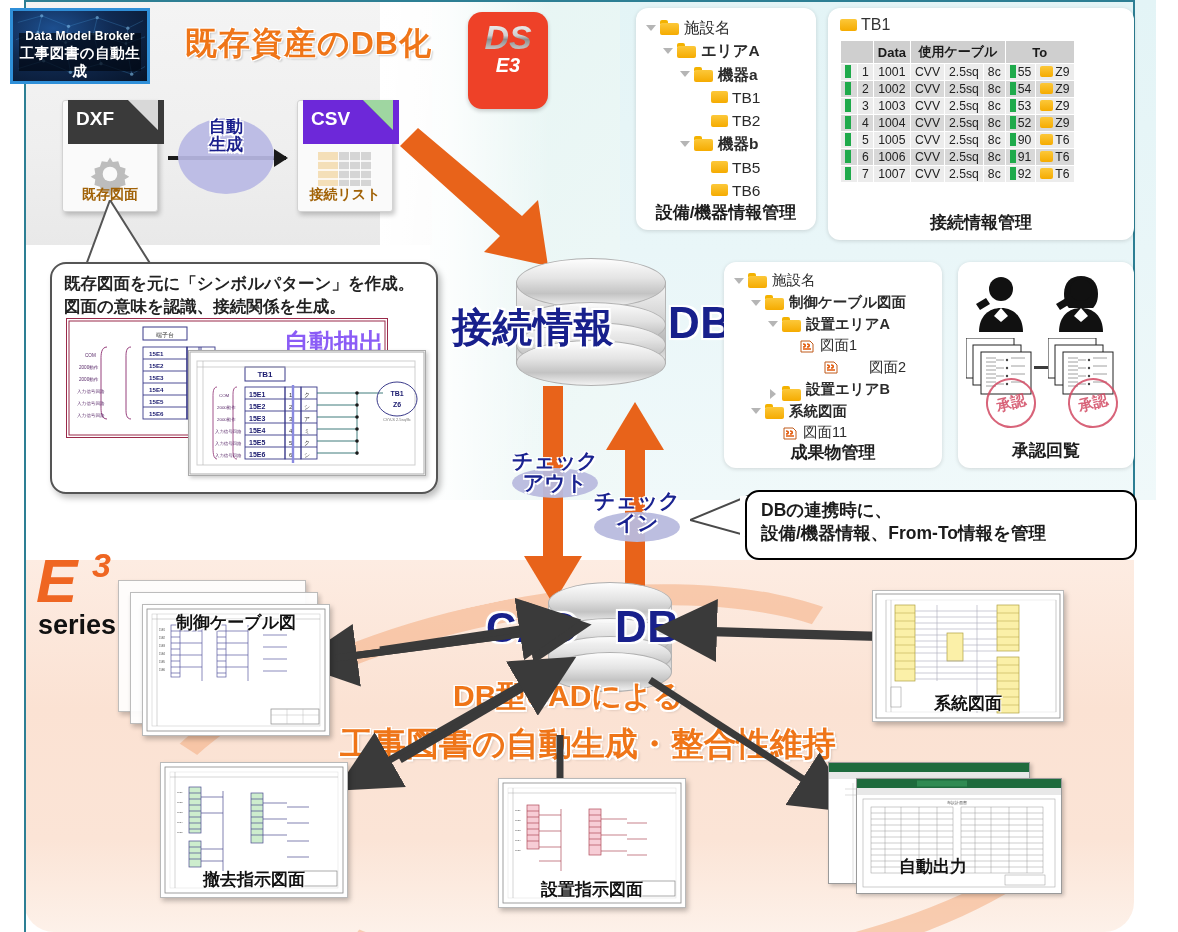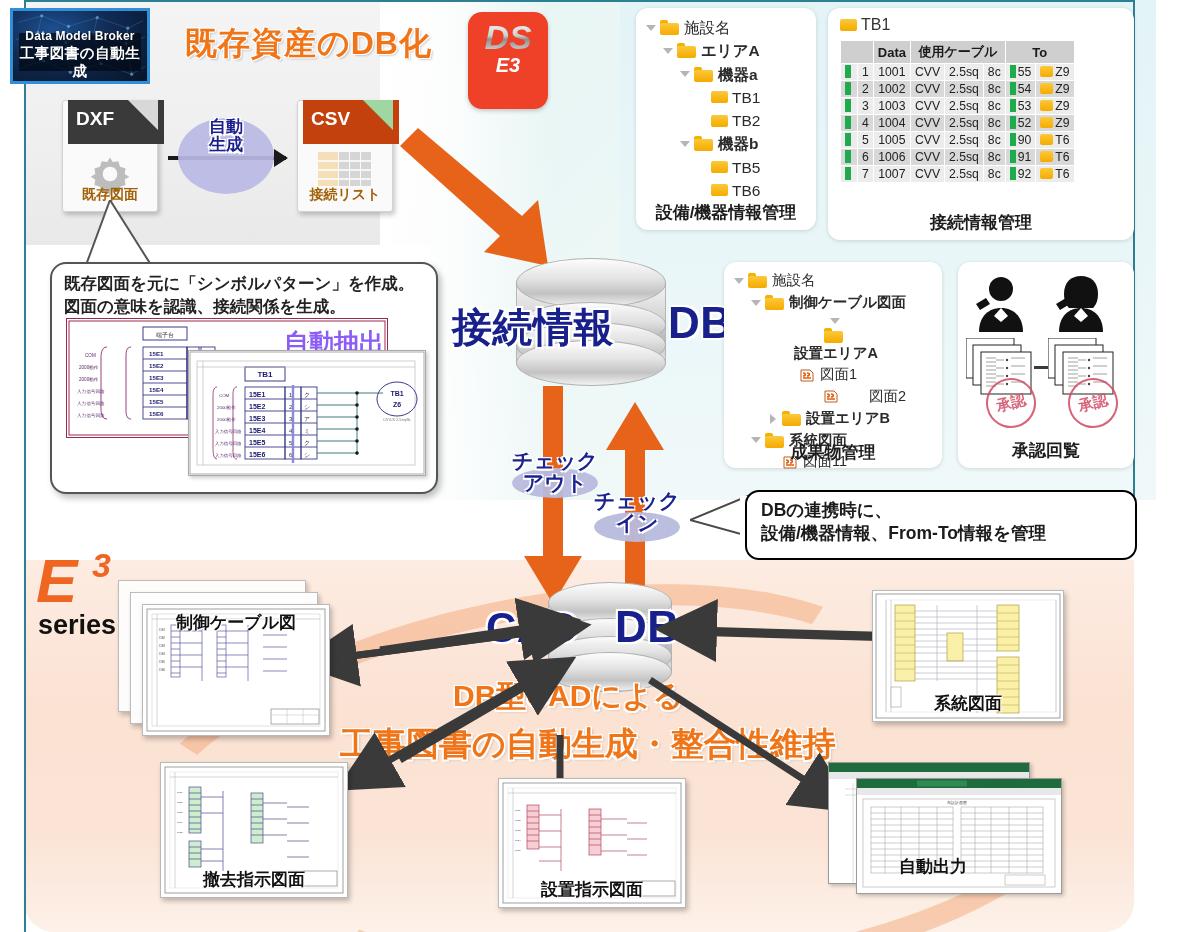--- a/index.html
+++ b/index.html
@@ -54,21 +54,21 @@
   
   .fileicon{position:absolute;width:96px;height:112px;}
   .fileicon .body{position:absolute;inset:0;background:#fafafa;border:1px solid #d3d3d3;border-radius:3px;
     box-shadow:2px 3px 5px rgba(0,0,0,.22);}
   .fileicon .hdr{position:absolute;left:6px;top:0;width:100%;height:44px;}
   .fileicon .hdr .lbl{position:absolute;left:8px;top:8px;color:#fff;font-weight:bold;font-size:19px;}
   .fileicon .fold{position:absolute;right:0;top:0;width:30px;height:30px;}
   .fileicon .cap{position:absolute;left:0;right:0;bottom:8px;text-align:center;font-size:14px;
     font-weight:bold;color:#a16207;}
   .dxf .hdr{background:#3a3a3a;}
-  .csv .hdr{background:#c2410c;}
+  .csv .hdr{background:#6d28d9;}
   .gear{position:absolute;left:50%;top:52px;transform:translateX(-50%);}
   .xlsgrid{position:absolute;left:50%;top:52px;transform:translateX(-50%);}
 
   .arrow-auto{position:absolute;left:168px;top:156px;width:118px;height:4px;background:#1a1a1a;}
   .arrow-auto:after{content:"";position:absolute;right:-2px;top:-7px;border-left:14px solid #1a1a1a;
     border-top:9px solid transparent;border-bottom:9px solid transparent;}
   .ellipse-blue{position:absolute;left:178px;top:118px;width:96px;height:76px;border-radius:50%;
     background:#b8b9e4;opacity:.92;}
   .txt-auto{position:absolute;left:178px;top:118px;width:96px;text-align:center;color:#1a1f8c;
     font-weight:bold;font-size:17px;line-height:1.08;
@@ -585,42 +585,42 @@
         <div class="tnode" style="padding-left: 0px;">
           <span class="tri down"></span>
           <span class="folder"></span>
           <span>施設名</span>
         </div>
         <div class="tnode" style="padding-left: 17px;">
           <span class="tri down"></span>
           <span class="folder"></span>
           <span style="font-weight: bold;">制御ケーブル図面</span>
         </div>
-        <div class="tnode" style="padding-left: 34px; flex-direction: column;">
+        <div class="tnode" style="padding-left: 34px;">
           <span class="tri down"></span>
           <span class="folder"></span>
           <span style="font-weight: bold;">設置エリアA</span>
         </div>
         <div class="tnode" style="padding-left: 51px;">
           <span class="tri blank"></span>
           <span class="dwgicon"><svg width="16" height="15" viewBox="0 0 16 15">
               <path d="M2 2h9l3 3v8H2z" fill="#fff" stroke="#c05a1a" stroke-width="1"></path>
               <path d="M4 5c3 0 3 3 0 3M8 5c3 0 3 3 0 3M4 10h8" stroke="#e35b0c" stroke-width="1.6" fill="none"></path>
             </svg></span>
           <span>図面1</span>
         </div>
         <div class="tnode" style="padding-left: 51px; justify-content: space-between;">
           <span class="tri blank"></span>
           <span class="dwgicon"><svg width="16" height="15" viewBox="0 0 16 15">
               <path d="M2 2h9l3 3v8H2z" fill="#fff" stroke="#c05a1a" stroke-width="1"></path>
               <path d="M4 5c3 0 3 3 0 3M8 5c3 0 3 3 0 3M4 10h8" stroke="#e35b0c" stroke-width="1.6" fill="none"></path>
             </svg></span>
           <span>図面2</span>
         </div>
-        <div class="tnode" style="padding-left: 34px;">
+        <div class="tnode" style="padding-left: 34px; align-items: flex-end;">
           <span class="tri right"></span>
           <span class="folder"></span>
           <span style="font-weight: bold;">設置エリアB</span>
         </div>
         <div class="tnode" style="padding-left: 17px;">
           <span class="tri down"></span>
           <span class="folder"></span>
           <span style="font-weight: bold;">系統図面</span>
         </div>
         <div class="tnode" style="padding-left: 34px;">

